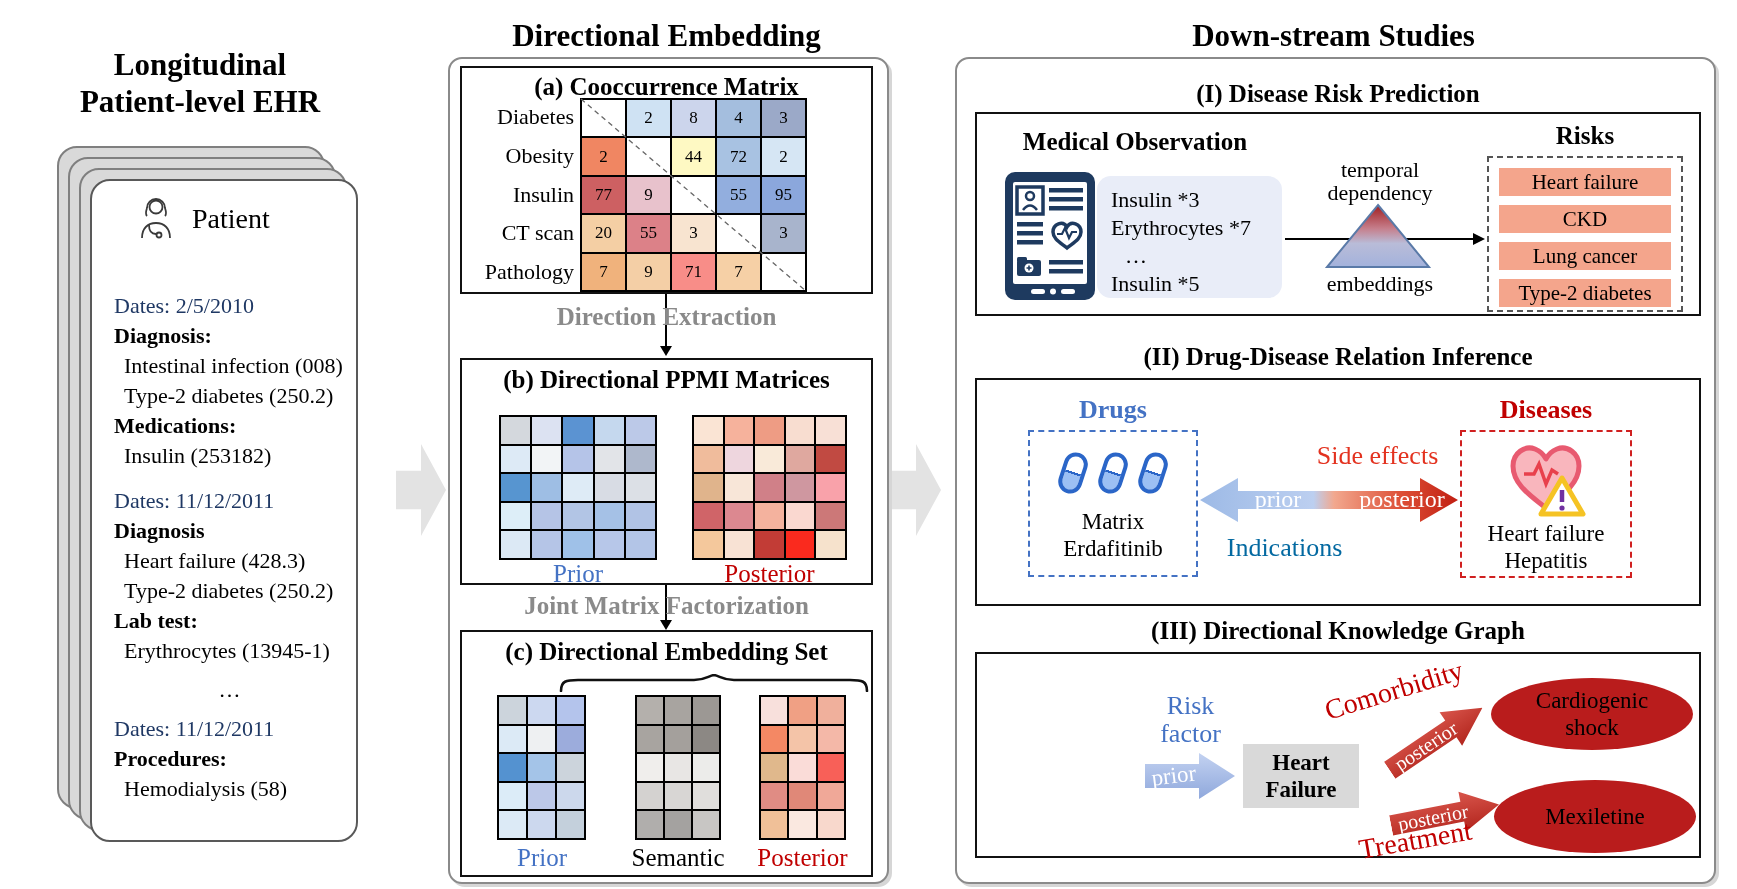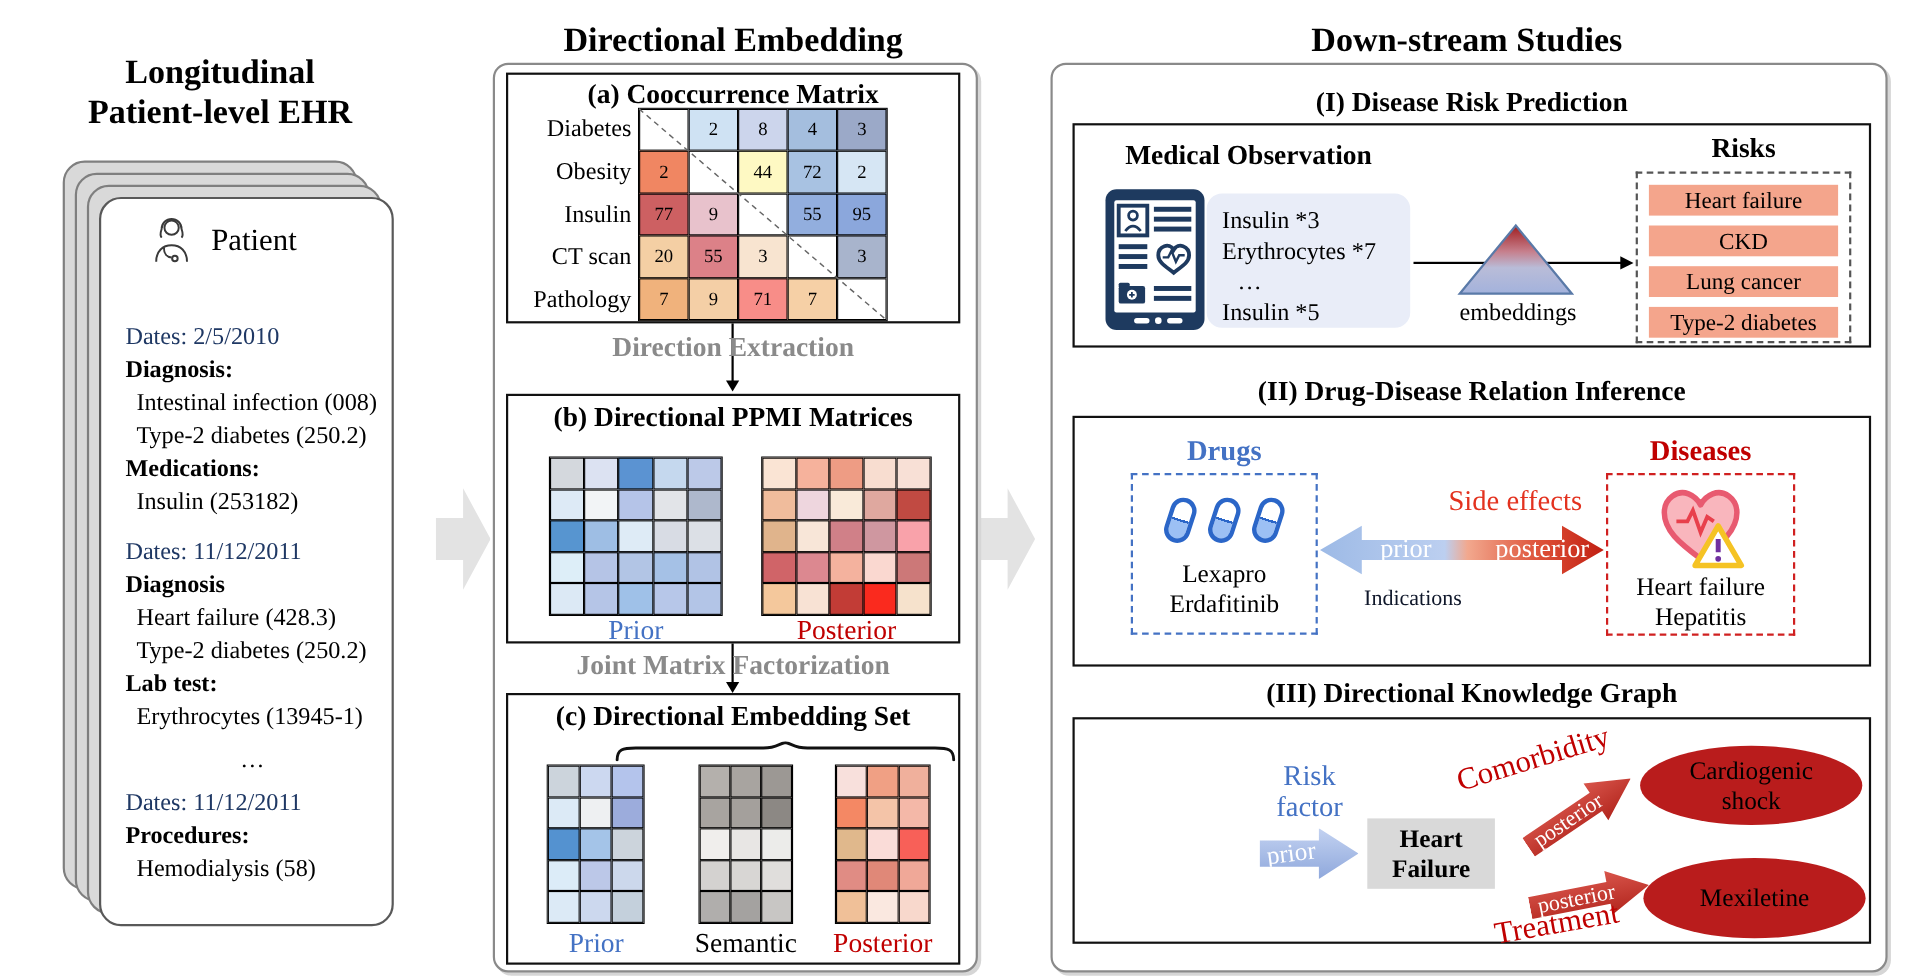--- a/index.html
+++ b/index.html
@@ -345,20 +345,24 @@
   <div class="abs obs-box" style="left:1097px;top:176px;width:185px;height:122px;">
     <div>Insulin *3</div>
     <div>Erythrocytes *7</div>
     <div style="padding-left:14px;">…</div>
     <div>Insulin *5</div>
   </div>
 
   <div class="abs hline" style="left:1285px;top:238px;width:190px;"></div>
   <div class="abs hhead" style="left:1473px;top:233px;"></div>
 
+  <div class="abs small-note" style="left:1300px;top:158px;width:160px;">
+    <div>temporal</div>
+    <div>dependency</div>
+  </div>
 
   <div class="abs" style="left:1324px;top:202px;z-index:2;">
     <svg width="108" height="68" viewBox="0 0 108 68">
       <defs>
         <linearGradient id="tg" x1="0" y1="0" x2="0" y2="1">
           <stop offset="0" stop-color="#a01d1f"></stop>
           <stop offset="0.38" stop-color="#c67f8c"></stop>
           <stop offset="0.62" stop-color="#b9bcd8"></stop>
           <stop offset="1" stop-color="#a3b2dc"></stop>
         </linearGradient>
@@ -379,42 +383,42 @@
   <div class="abs sec-heading" style="left:975px;top:343px;width:726px;">(II) Drug-Disease Relation Inference</div>
   <div class="abs inner-box" style="left:975px;top:378px;width:726px;height:228px;"></div>
 
   <div class="abs sub-title blue-t" style="left:1028px;top:395px;width:170px;font-size:26px;">Drugs</div>
   <div class="abs drug-dash" style="left:1028px;top:430px;width:170px;height:147px;">
     <div style="display:flex;gap:16px;justify-content:center;margin-top:20px;">
       <div class="pill"></div>
       <div class="pill"></div>
       <div class="pill"></div>
     </div>
-    <div class="node-name" style="margin-top:14px;">Lexapro</div>
+    <div class="node-name" style="margin-top:14px;">Matrix</div>
     <div class="node-name">Erdafitinib</div>
   </div>
 
   <div class="abs" style="left:1198px;top:472px;">
     <svg width="262" height="56" viewBox="0 0 262 56">
       <defs>
         <linearGradient id="da" x1="0" y1="0" x2="1" y2="0">
           <stop offset="0" stop-color="#9dbae6"></stop>
           <stop offset="0.44" stop-color="#bccff0"></stop>
           <stop offset="0.52" stop-color="#f2a88e"></stop>
           <stop offset="0.78" stop-color="#dd4f36"></stop>
           <stop offset="1" stop-color="#c11f12"></stop>
         </linearGradient>
       </defs>
       <polygon points="2,28 40,6 40,19 222,19 222,6 260,28 222,50 222,37 40,37 40,50" fill="url(#da)"></polygon>
     </svg>
   </div>
   <div class="abs arrow-word" style="left:1238px;top:486px;width:80px;">prior</div>
   <div class="abs arrow-word" style="left:1350px;top:486px;width:104px;">posterior</div>
   <div class="abs ctr" style="left:1300px;top:441px;width:155px;font-size:26px;color:#E3321F;">Side effects</div>
-  <div class="abs ctr" style="left:1212px;top:533px;width:145px;font-size:20px;color:#0f172a;font-family:Liberation Serif, serif;">Indications</div>
+  <div class="abs ctr" style="left:1212px;top:533px;width:145px;font-size:26px;color:#0369a1;font-family:Liberation Serif, serif;">Indications</div>
 
   <div class="abs sub-title red-t" style="left:1460px;top:395px;width:172px;font-size:26px;">Diseases</div>
   <div class="abs disease-dash" style="left:1460px;top:430px;width:172px;height:148px;">
     <div style="display:flex;justify-content:center;margin-top:4px;">
       <svg width="84" height="84" viewBox="0 0 84 84">
         <path d="M42,72 C22,57 9,46 9,30 C9,17 21,9 31,13 C36,15 40,19 42,23 C44,19 48,15 53,13 C63,9 75,17 75,30 C75,46 62,57 42,72 Z" fill="#f9b6bd" stroke="#e85a70" stroke-width="5" stroke-linejoin="round"></path>
         <polyline points="20,38 30,38 35,28 42,48 48,34 54,38" fill="none" stroke="#e8404c" stroke-width="3.5"></polyline>
         <polygon points="58,42 79,78 37,78" fill="#fff" stroke="#f5c324" stroke-width="5" stroke-linejoin="round"></polygon>
         <line x1="58" y1="54" x2="58" y2="66" stroke="#7030A0" stroke-width="4.5"></line>
         <circle cx="58" cy="72" r="2.6" fill="#7030A0"></circle>

